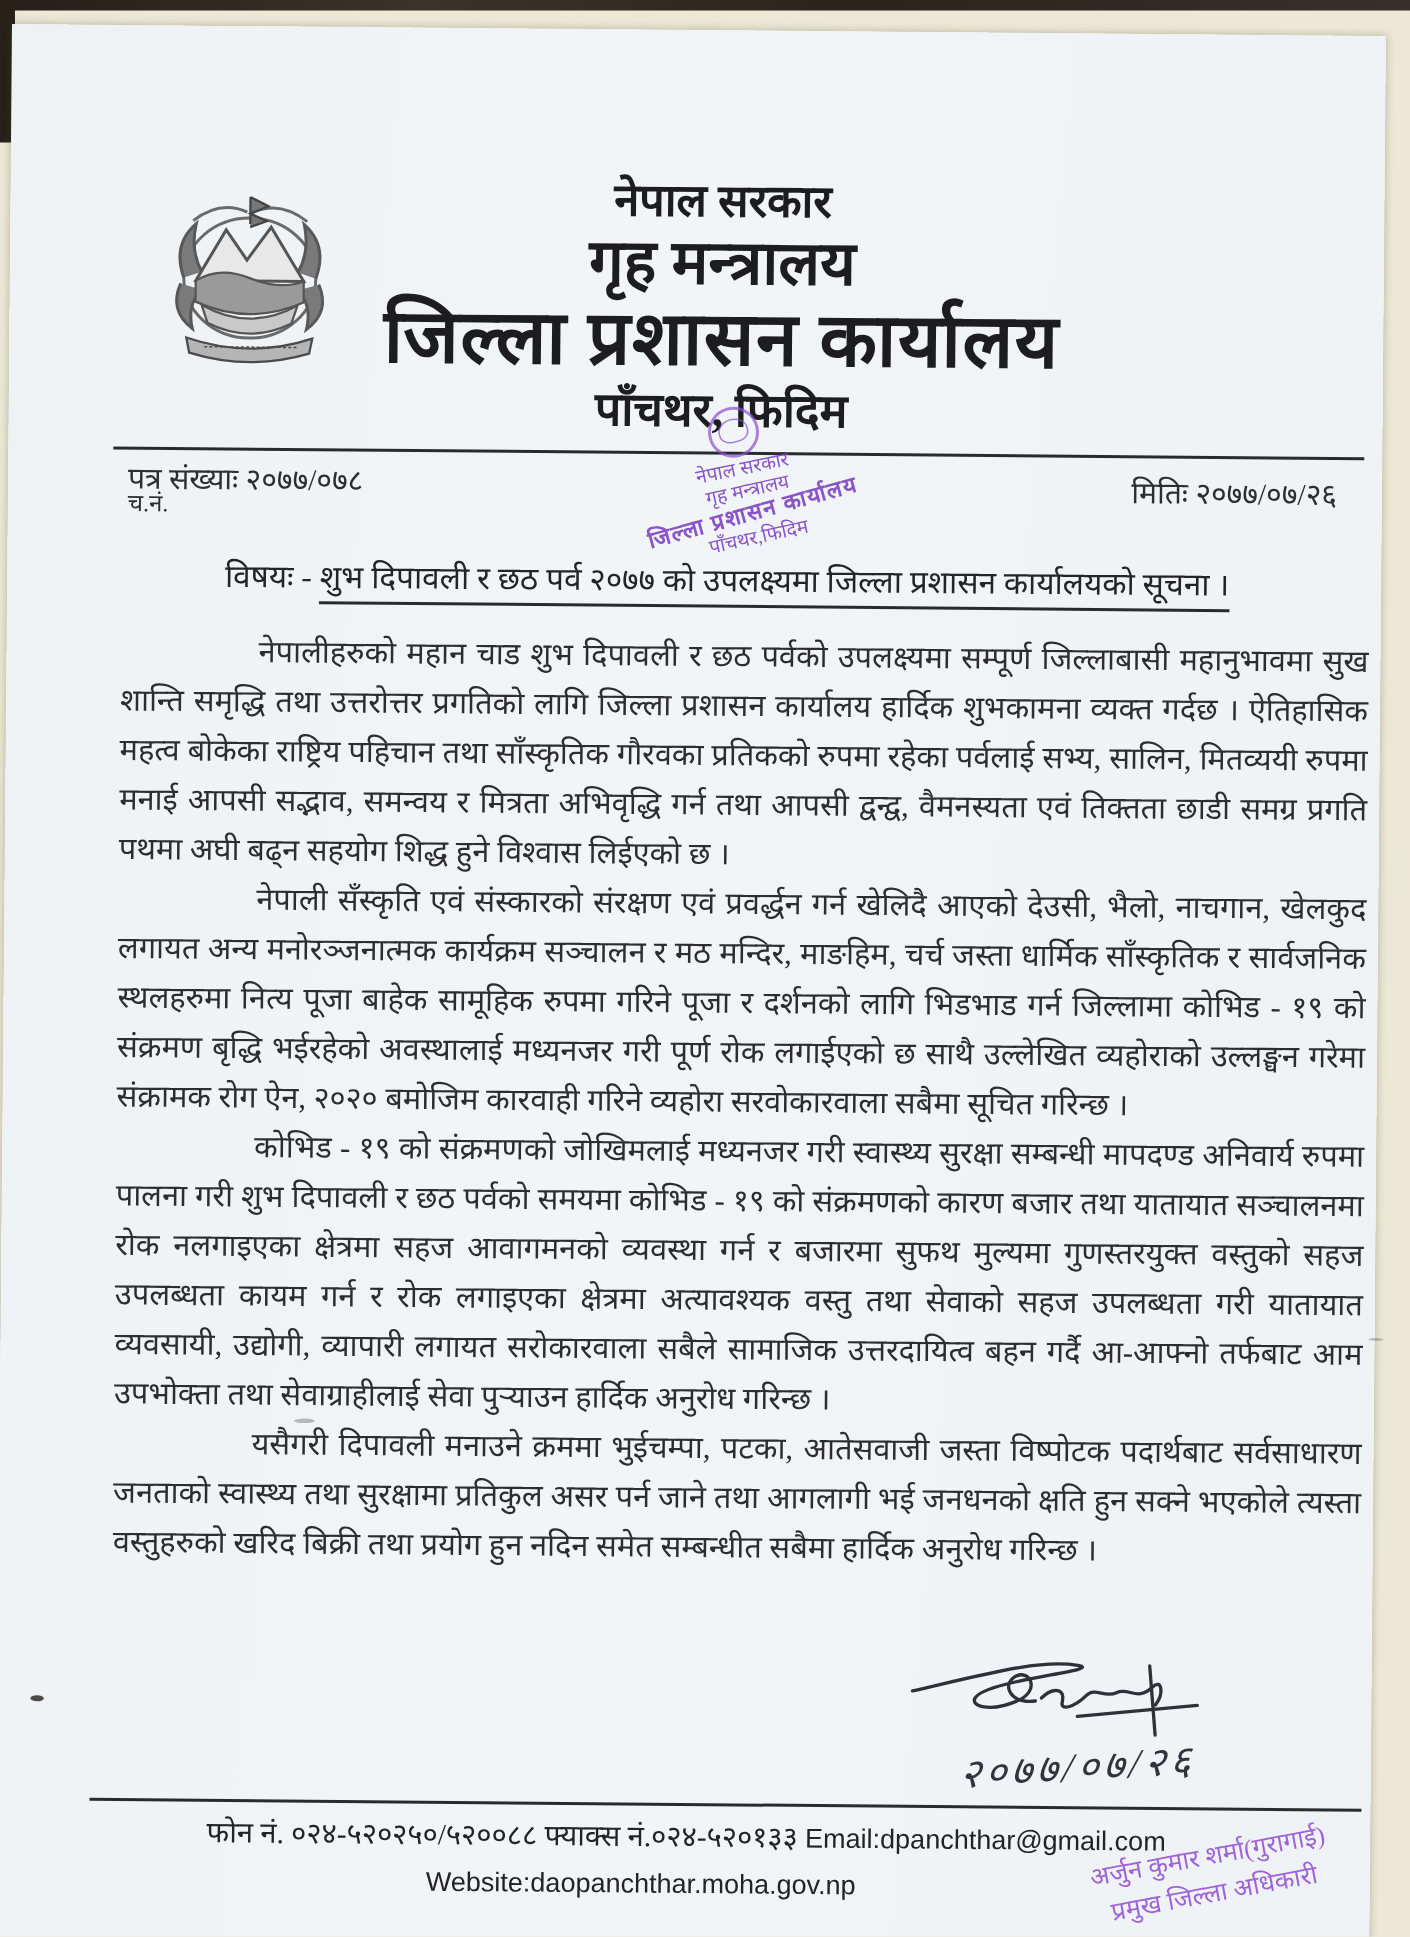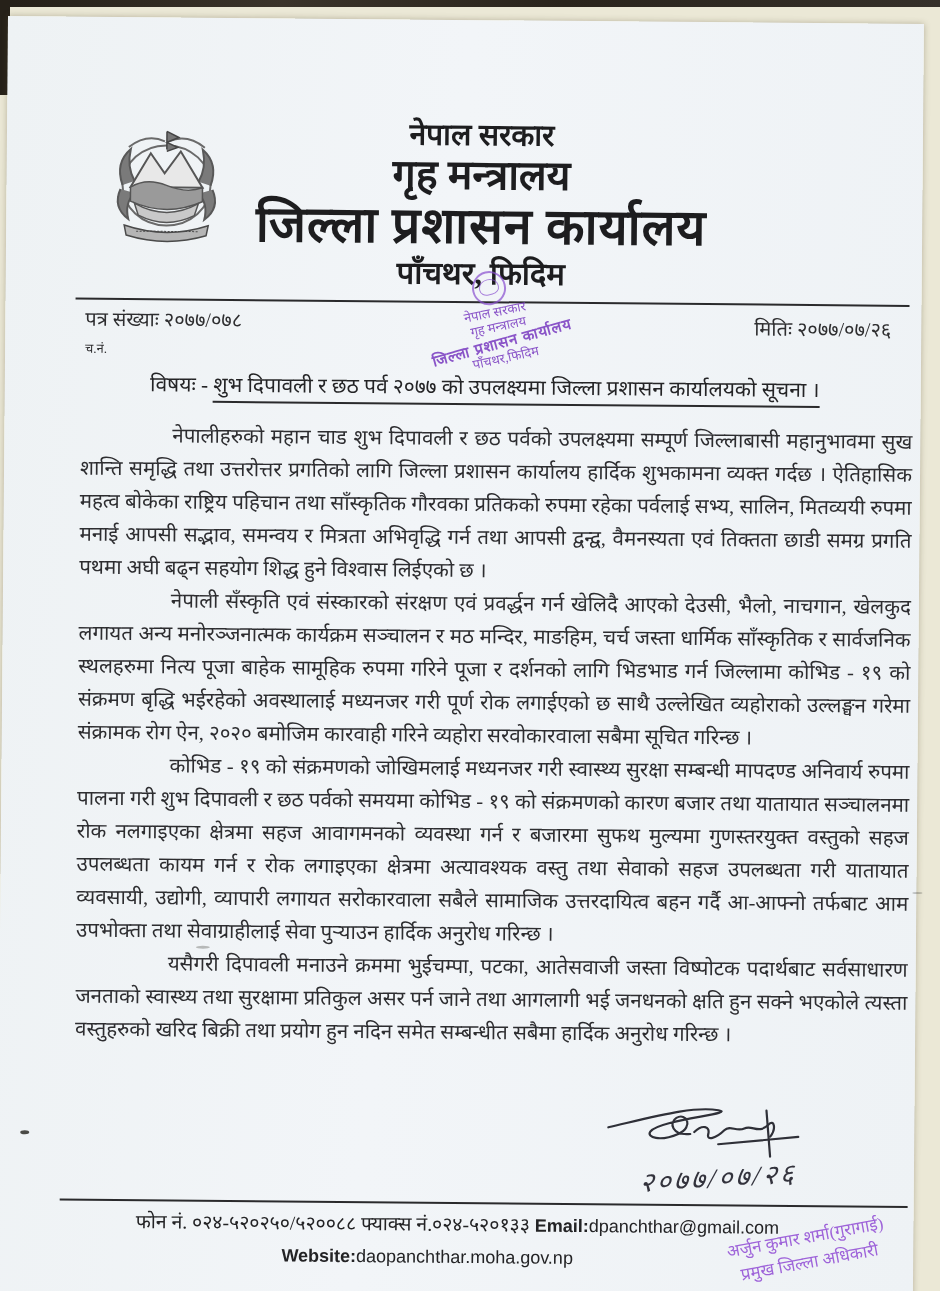--- a/index.html
+++ b/index.html
@@ -26,21 +26,21 @@
   .gov-header{position:absolute;left:80px;top:98px;width:790px;text-align:center;color:#1d1d1f;}
   .gov-line1{font-size:30px;font-weight:bold;line-height:34px;}
   .gov-line2{font-size:41px;font-weight:bold;line-height:46px;}
   .gov-line3{font-size:50px;font-weight:bold;line-height:56px;letter-spacing:1px;}
   .gov-line4{font-size:31px;font-weight:bold;line-height:40px;}
   .rule{position:absolute;background:#2a2a2c;height:2px;}
   .header-rule{left:70px;top:281px;width:834px;}
   
   .ref-no{position:absolute;left:80px;top:288px;font-size:20px;color:#2e2e30;}
   .date-line{position:absolute;right:30px;top:292px;font-size:20px;color:#2e2e30;}
-  .ch-no{position:absolute;left:80px;top:322px;font-size:13px;color:#2e2e30;}
+  .ch-no{position:absolute;left:80px;top:307px;font-size:16px;color:#2e2e30;}
   
   .stamp-top{
     position:absolute;left:396px;top:250px;width:190px;text-align:center;
     color:#7c3fc2;transform:rotate(-14deg);opacity:.88;line-height:1.15;
     font-family:"Liberation Serif",serif;
   }
   .stamp-top .st-circle{
     width:30px;height:30px;border:2px solid #8a4fd0;border-radius:50%;
     margin:0 auto 1px auto;position:relative;opacity:.8;
   }
@@ -69,21 +69,21 @@
     position:absolute;left:42px;top:60px;font-size:27px;color:#33333d;
     transform:rotate(-4deg) skewX(-6deg);letter-spacing:3px;font-style:italic;
   }
   
   .footer-rule{left:62px;top:1182px;width:848px;}
   .footer-line1{position:absolute;left:60px;top:1190px;width:800px;text-align:center;
     font-size:19.5px;color:#232325;white-space:nowrap;}
   .footer-line2{position:absolute;left:60px;top:1226px;width:740px;text-align:center;
     font-size:19.5px;color:#232325;}
   .latin{font-family:"Liberation Sans","DejaVu Sans",sans-serif;font-size:18px;}
-  .lbl{font-weight:bold;}
+  .lbl{font-weight:normal;}
   .officer-stamp{
     position:absolute;left:690px;top:1202px;width:240px;text-align:center;
     color:#9a5cd8;transform:rotate(-11deg);font-size:17px;line-height:25px;opacity:.95;
   }
   
   .speck{position:absolute;background:#4a4a46;border-radius:50%;}
   .sp1{left:22px;top:1114px;width:9px;height:4px;}
   .sp2{left:196px;top:928px;width:14px;height:3px;opacity:.35;}
   .sp3{left:912px;top:868px;width:10px;height:2px;opacity:.3;}
 </style>

